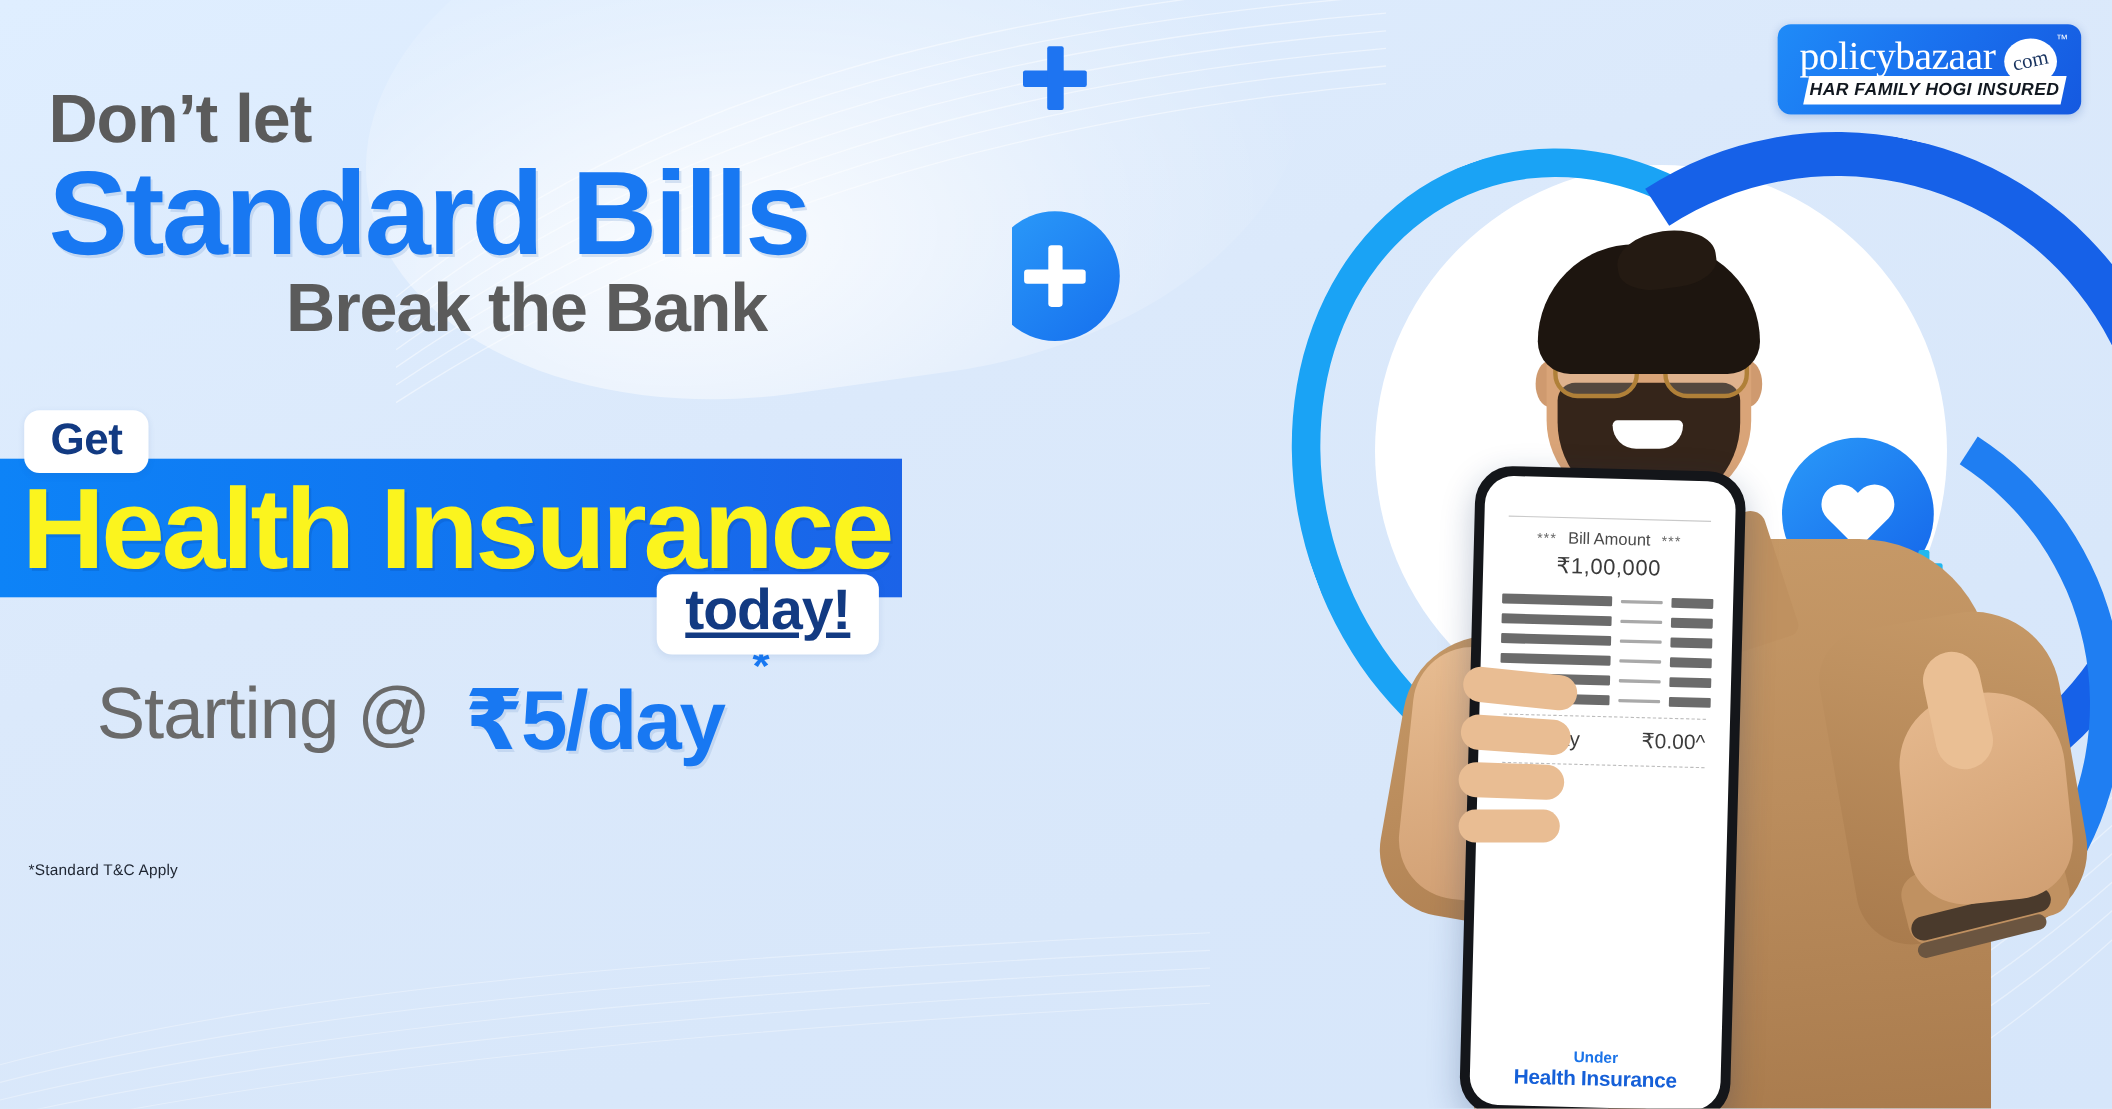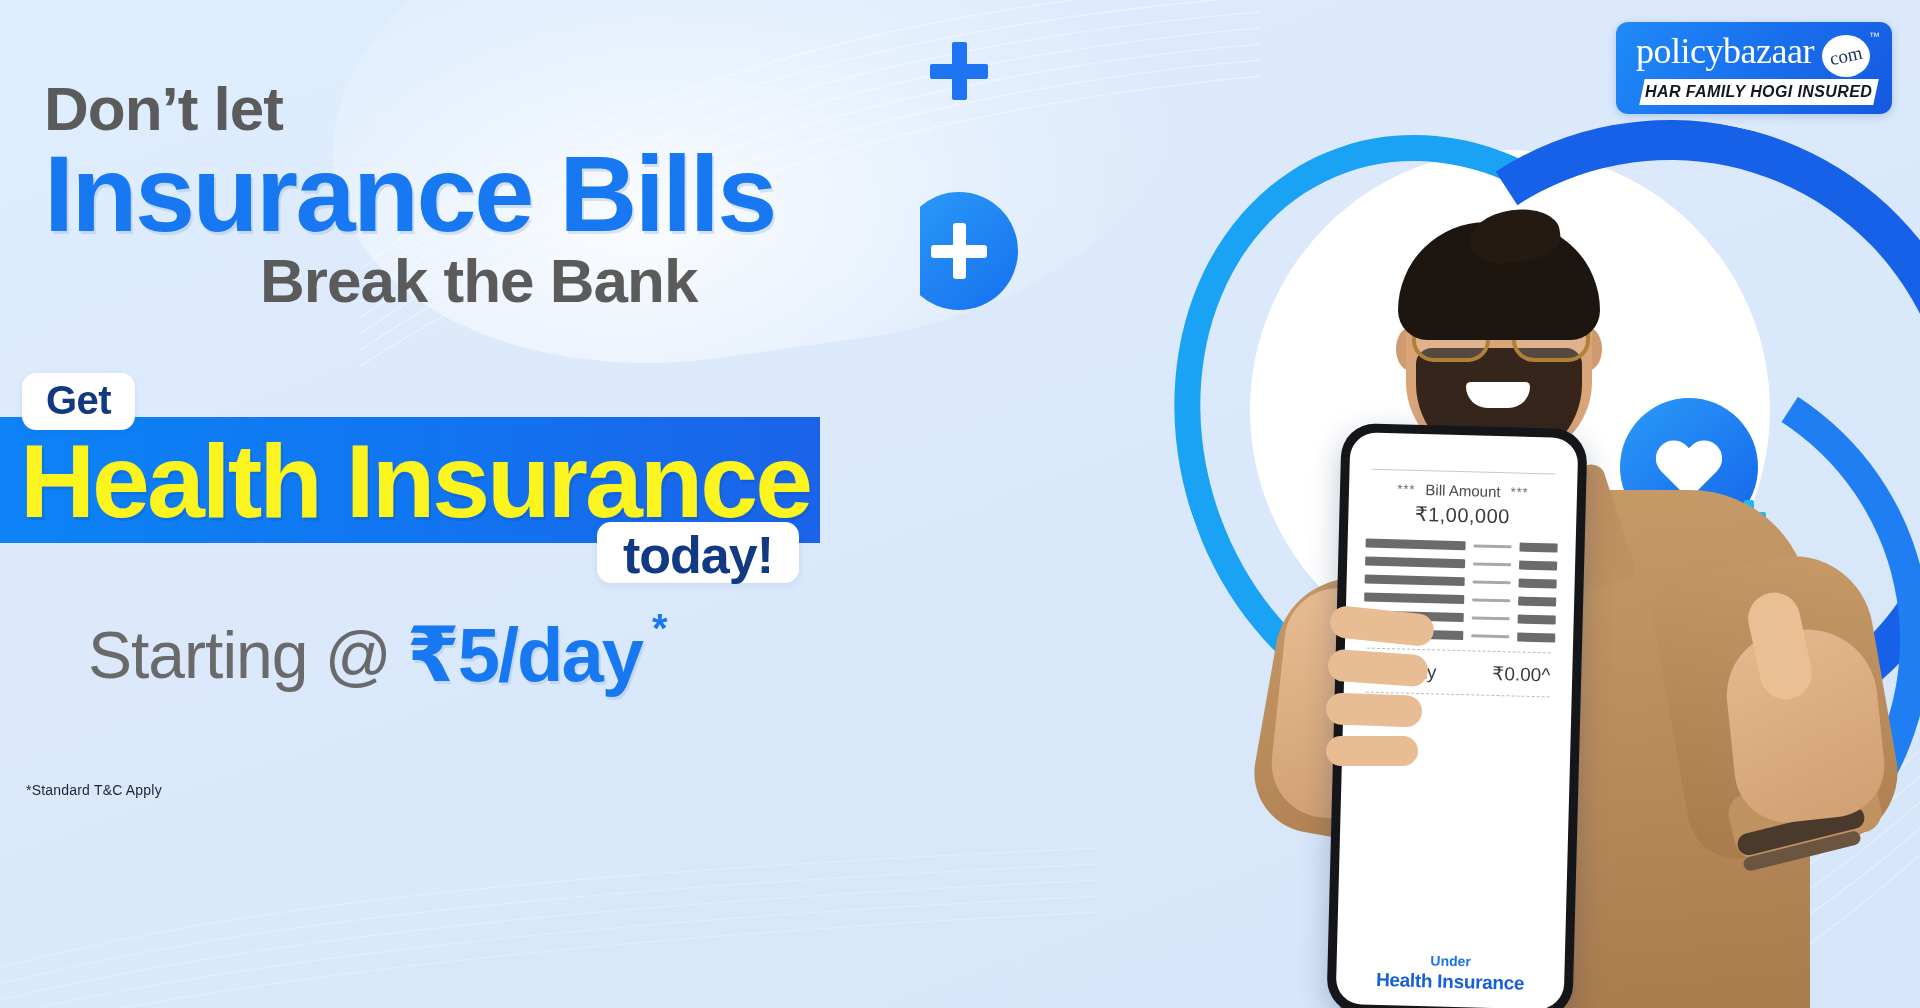--- a/index.html
+++ b/index.html
@@ -56,45 +56,46 @@
     z-index:2;
   }
   .hi-text{
     position:absolute;left:20px;top:423px;z-index:3;
     font-size:104px;font-weight:800;color:#fbf41e;letter-spacing:-3px;line-height:1.12;
     text-shadow:2px 3px 0 rgba(0,60,150,.18);
   }
   .today-badge{
     position:absolute;left:597px;top:522px;z-index:5;
     background:#ffffff;border-radius:14px;
-    padding:6px 26px 0 26px;
+    padding:6px 26px 12px 26px;
     font-size:52px;font-weight:700;color:#123a82;letter-spacing:-1px;line-height:1.05;
     box-shadow:0 2px 7px rgba(40,80,150,.10);
+    text-decoration:underline;
   }
 
   
   .starting{
     position:absolute;left:88px;top:610px;
-    display:flex;align-items:center;gap:16px;white-space:nowrap;
+    display:flex;align-items:flex-start;gap:32px;white-space:nowrap;
   }
   .starting-label{font-size:66px;font-weight:300;color:#6a6a6a;letter-spacing:-1px;}
   .starting-price{
     font-size:76px;font-weight:800;color:#1878f2;letter-spacing:-2px;
     text-shadow:2px 3px 0 rgba(150,180,220,.32);
   }
   .starting-star{font-size:40px;font-weight:700;color:#1878f2;position:relative;top:-26px;left:-6px;}
 
   .tnc{
     position:absolute;left:26px;top:782px;
     font-size:14px;font-weight:400;color:#1d2430;letter-spacing:.2px;
   }
 
   
   .logo{
-    position:absolute;right:28px;top:22px;width:276px;height:92px;
+    position:absolute;right:28px;top:22px;width:276px;height:82px;
     background:linear-gradient(125deg,#1f8bf8 0%,#1a72ef 45%,#1559e0 100%);
     border-radius:12px;z-index:20;
     box-shadow:0 2px 8px rgba(20,70,160,.22);
   }
   .logo-word{
     position:absolute;left:20px;top:8px;
     font-family:"Liberation Serif","DejaVu Serif",serif;
     font-size:36px;color:#ffffff;letter-spacing:-.5px;white-space:nowrap;
   }
   .logo-dotcom{
@@ -365,21 +366,21 @@
       <path d="M0 206 C 266 138, 630 108, 1100 86"></path>
       <path d="M0 222 C 272 156, 640 124, 1100 102"></path>
       <path d="M0 238 C 278 174, 650 140, 1100 118"></path>
       <path d="M0 254 C 284 192, 660 156, 1100 134"></path>
     </g>
   </svg>
 
   <div class="copy">
 
     <div class="line-dont">Don’t let</div>
-    <div class="line-hospital">Insurance Bills</div>
+    <div class="line-hospital">Standard Bills</div>
     <div class="line-break">Break the Bank</div>
 
     <div class="get-badge">Get</div>
     <div class="hi-banner"></div>
     <div class="hi-text">Health Insurance</div>
     <div class="today-badge">today!</div>
 
     <div class="starting">
       <span class="starting-label">Starting @</span>
       <span class="starting-price">₹5/day</span>

